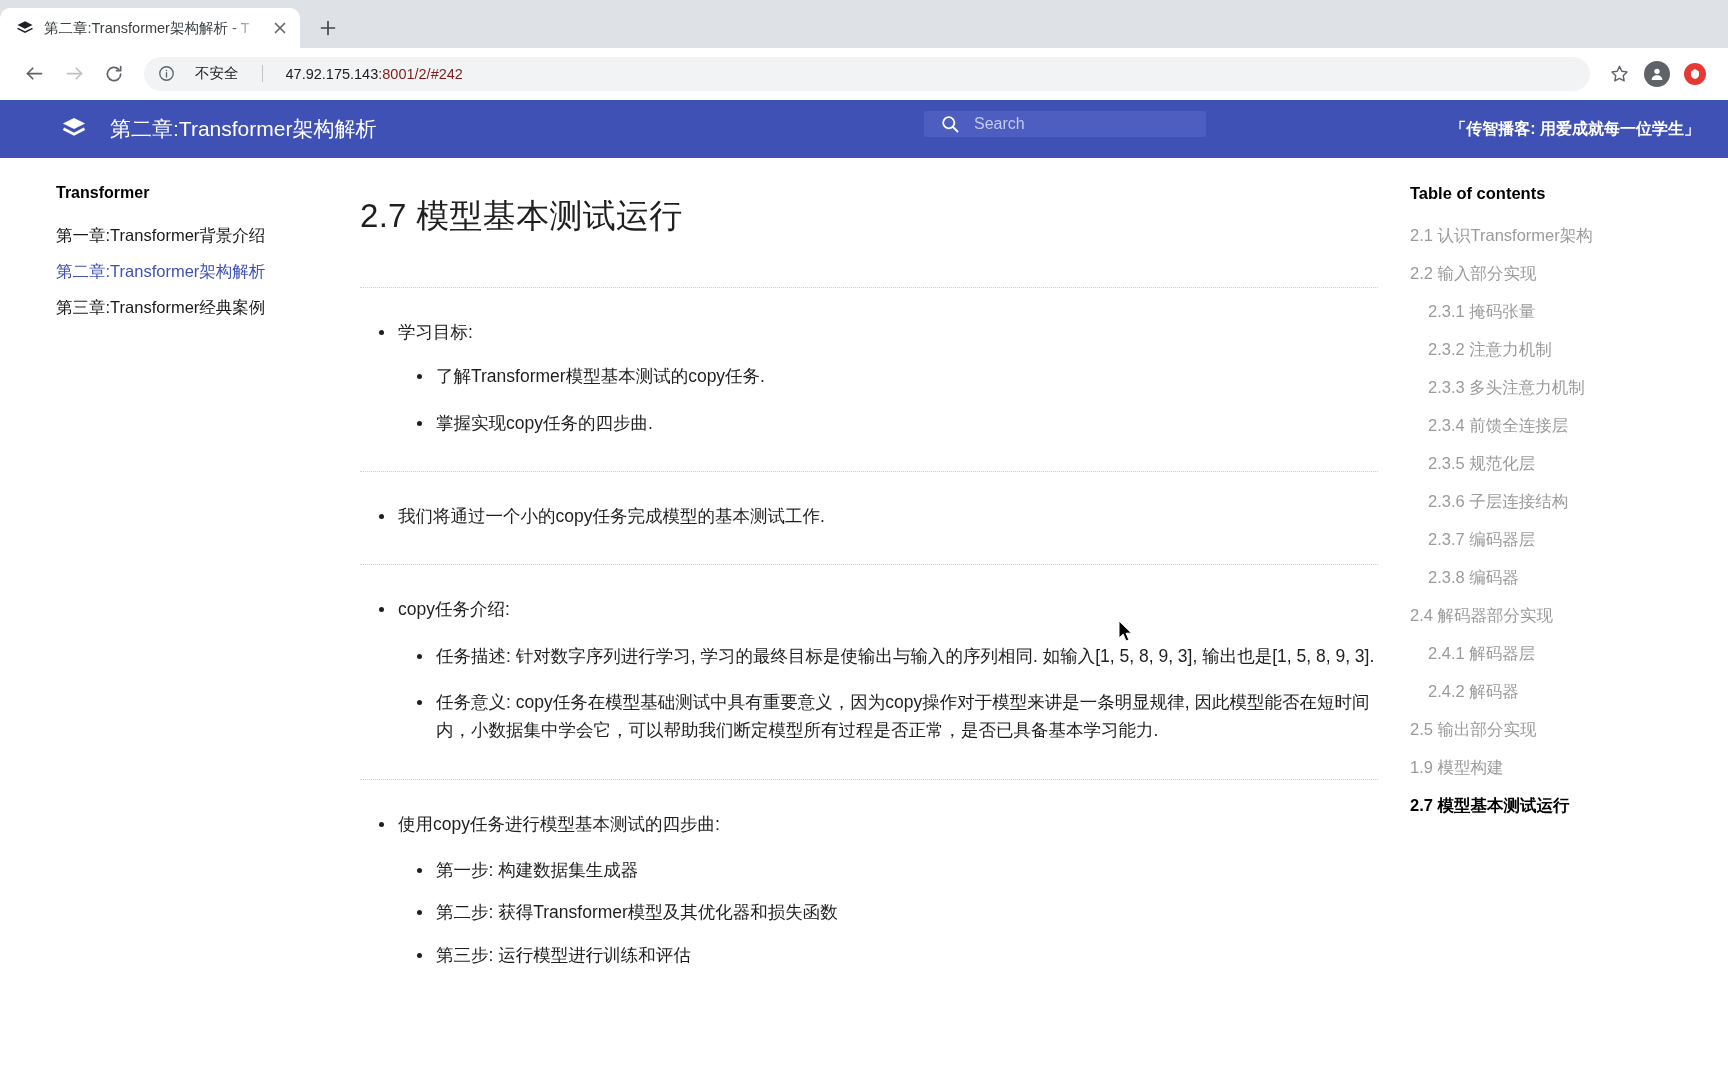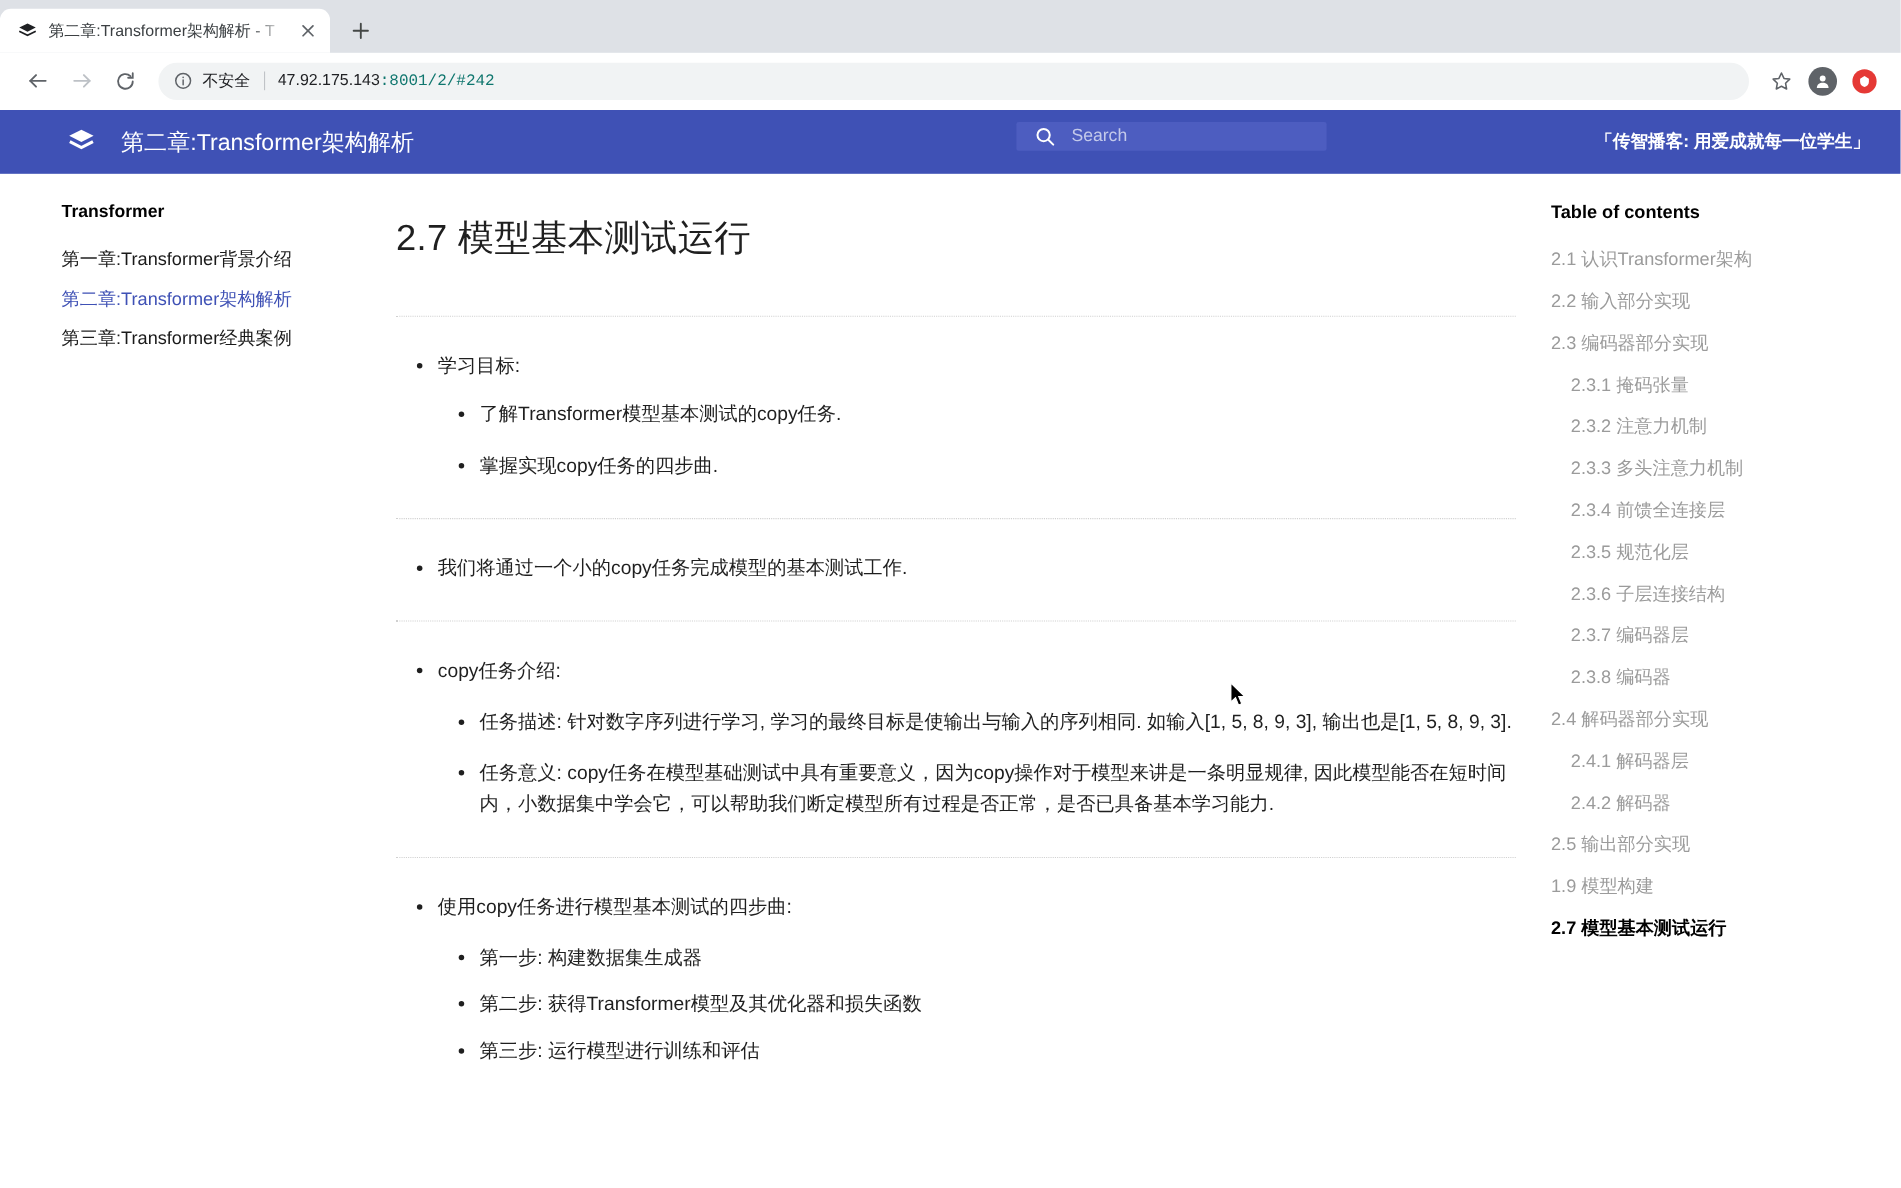--- a/index.html
+++ b/index.html
@@ -84,21 +84,21 @@
 
   .omnibox {
     flex: 1 1 auto;
     height: 34px;
     background: #f1f3f4;
     border-radius: 18px;
     display: flex;
     align-items: center;
     padding: 0 14px;
     margin: 0 8px;
-    gap: 9px;
+    gap: 20px;
     min-width: 0;
   }
   .info-icon {
     width: 17px; height: 17px;
     flex: 0 0 17px;
     color: #5f6368;
   }
   .insecure-label {
     font-size: 14.5px;
     color: #202124;
@@ -108,21 +108,21 @@
     width: 1px; height: 17px;
     background: #c0c3c7;
     margin: 0 3px;
   }
   .url-text {
     font-size: 14.5px;
     color: #202124;
     white-space: nowrap;
     overflow: hidden;
   }
-  .url-text .url-dim { color: #0f766e; font-family: Liberation Mono, monospace; }
+  .url-text .url-dim { color: #7f1d1d; }
 
   .tool-icon {
     width: 34px; height: 34px;
     flex: 0 0 34px;
     display: flex; align-items: center; justify-content: center;
     color: #5f6368;
     border-radius: 50%;
   }
   .profile-dot {
     width: 26px; height: 26px;
@@ -487,21 +487,20 @@
               </ul>
             </li>
           </ul>
         </div>
       </main>
 
       <aside class="sidebar-right">
         <div class="toc-title">Table of contents</div>
         <div class="toc-item">2.1 认识Transformer架构</div>
         <div class="toc-item">2.2 输入部分实现</div>
-        <div class="toc-item">2.3 编码器部分实现</div>
         <div class="toc-item lvl3">2.3.1 掩码张量</div>
         <div class="toc-item lvl3">2.3.2 注意力机制</div>
         <div class="toc-item lvl3">2.3.3 多头注意力机制</div>
         <div class="toc-item lvl3">2.3.4 前馈全连接层</div>
         <div class="toc-item lvl3">2.3.5 规范化层</div>
         <div class="toc-item lvl3">2.3.6 子层连接结构</div>
         <div class="toc-item lvl3">2.3.7 编码器层</div>
         <div class="toc-item lvl3">2.3.8 编码器</div>
         <div class="toc-item">2.4 解码器部分实现</div>
         <div class="toc-item lvl3">2.4.1 解码器层</div>

